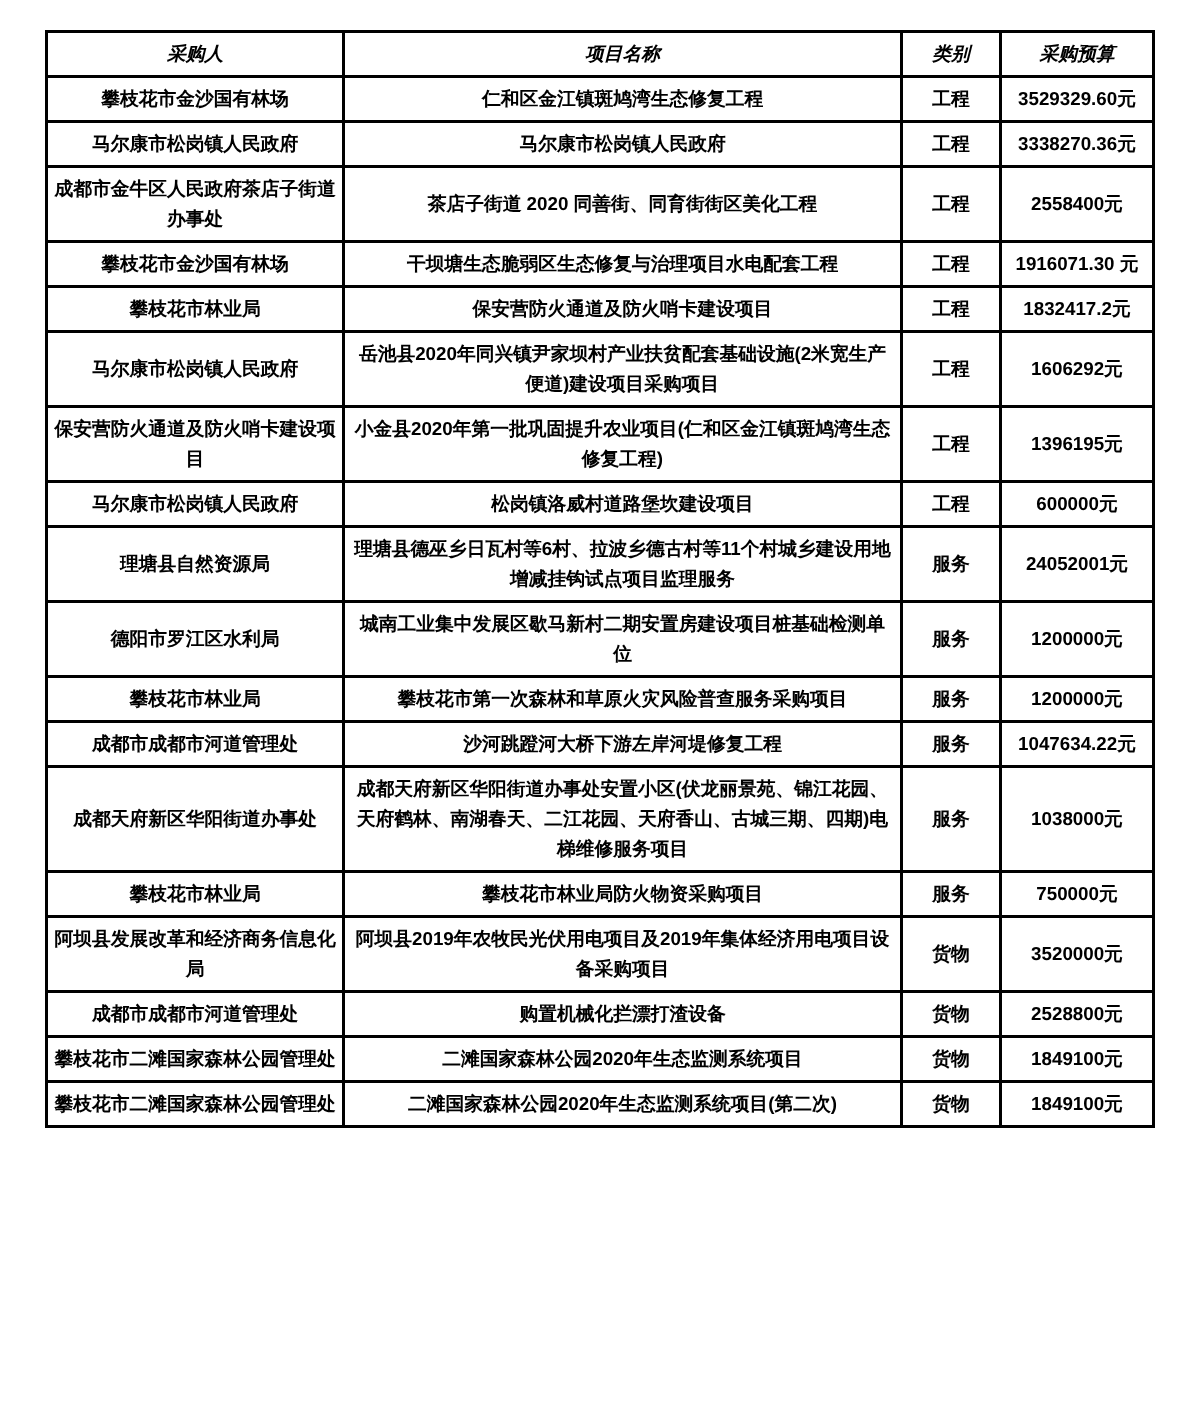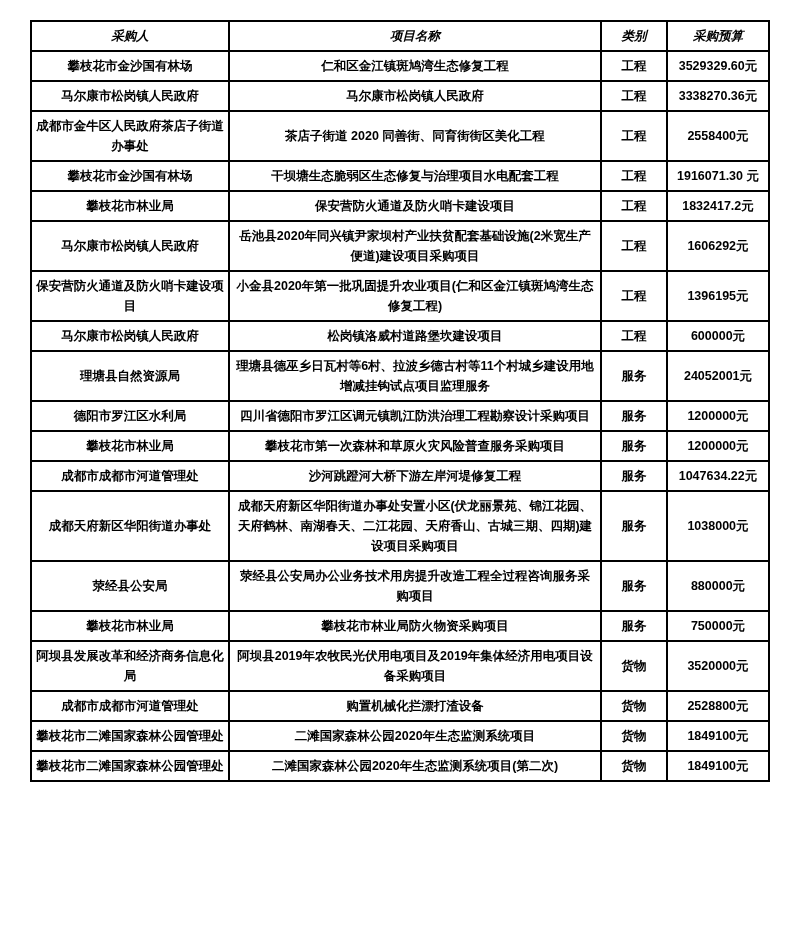--- a/index.html
+++ b/index.html
@@ -119,47 +119,41 @@
           <td>600000元</td>
         </tr>
         <tr>
           <td>理塘县自然资源局</td>
           <td>理塘县德巫乡日瓦村等6村、拉波乡德古村等11个村城乡建设用地增减挂钩试点项目监理服务</td>
           <td>服务</td>
           <td>24052001元</td>
         </tr>
         <tr>
           <td>德阳市罗江区水利局</td>
-          <td>四川省德阳市罗江区调元镇凯江防洪治理工程勘察设计采购项目</td>
+          <td>城南工业集中发展区歇马新村二期安置房建设项目桩基础检测单位</td>
           <td>服务</td>
           <td>1200000元</td>
         </tr>
         <tr>
           <td>攀枝花市林业局</td>
           <td>攀枝花市第一次森林和草原火灾风险普查服务采购项目</td>
           <td>服务</td>
           <td>1200000元</td>
         </tr>
         <tr>
           <td>成都市成都市河道管理处</td>
           <td>沙河跳蹬河大桥下游左岸河堤修复工程</td>
           <td>服务</td>
           <td>1047634.22元</td>
         </tr>
         <tr>
           <td>成都天府新区华阳街道办事处</td>
-          <td>成都天府新区华阳街道办事处安置小区(伏龙丽景苑、锦江花园、天府鹤林、南湖春天、二江花园、天府香山、古城三期、四期)建设项目采购项目</td>
+          <td>成都天府新区华阳街道办事处安置小区(伏龙丽景苑、锦江花园、天府鹤林、南湖春天、二江花园、天府香山、古城三期、四期)电梯维修服务项目</td>
           <td>服务</td>
           <td>1038000元</td>
-        </tr>
-        <tr>
-          <td>荥经县公安局</td>
-          <td>荥经县公安局办公业务技术用房提升改造工程全过程咨询服务采购项目</td>
-          <td>服务</td>
-          <td>880000元</td>
         </tr>
         <tr>
           <td>攀枝花市林业局</td>
           <td>攀枝花市林业局防火物资采购项目</td>
           <td>服务</td>
           <td>750000元</td>
         </tr>
         <tr>
           <td>阿坝县发展改革和经济商务信息化局</td>
           <td>阿坝县2019年农牧民光伏用电项目及2019年集体经济用电项目设备采购项目</td>

